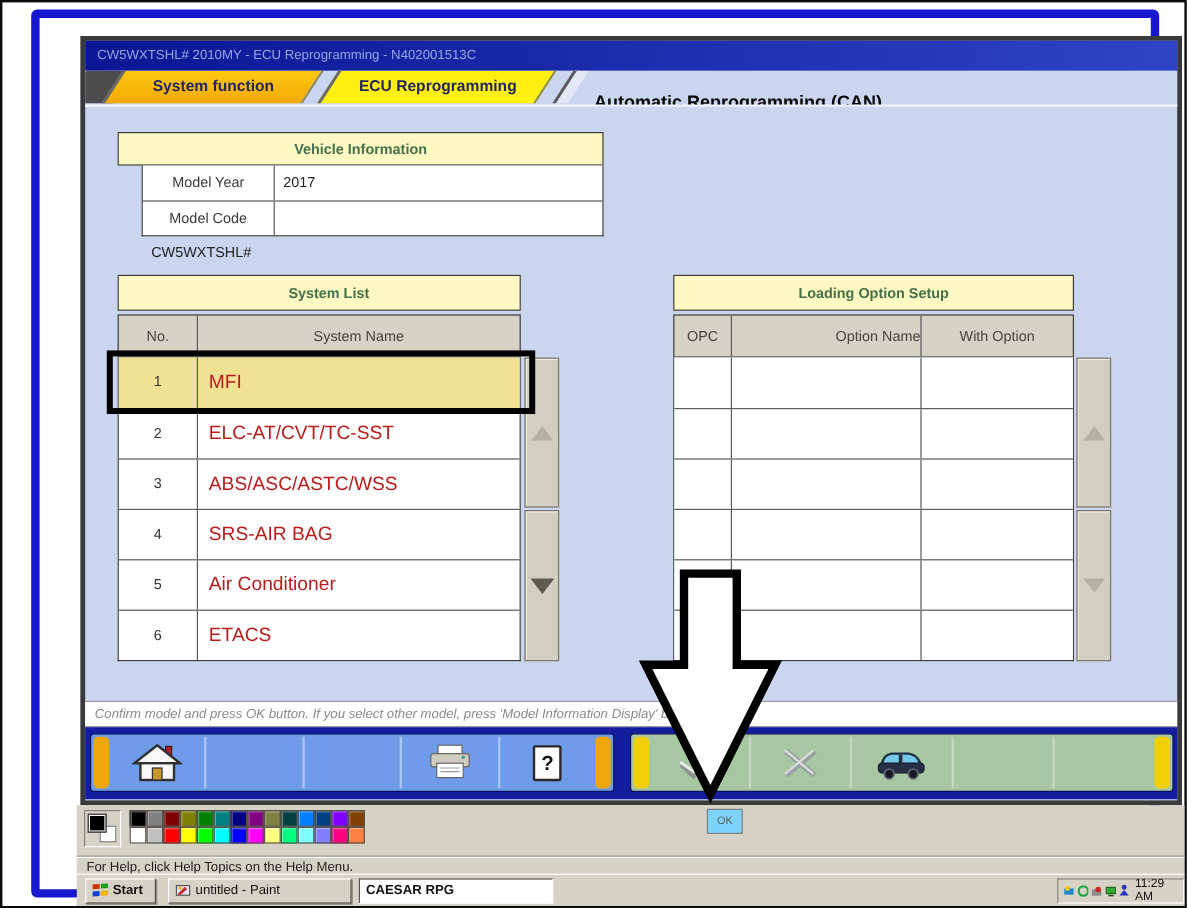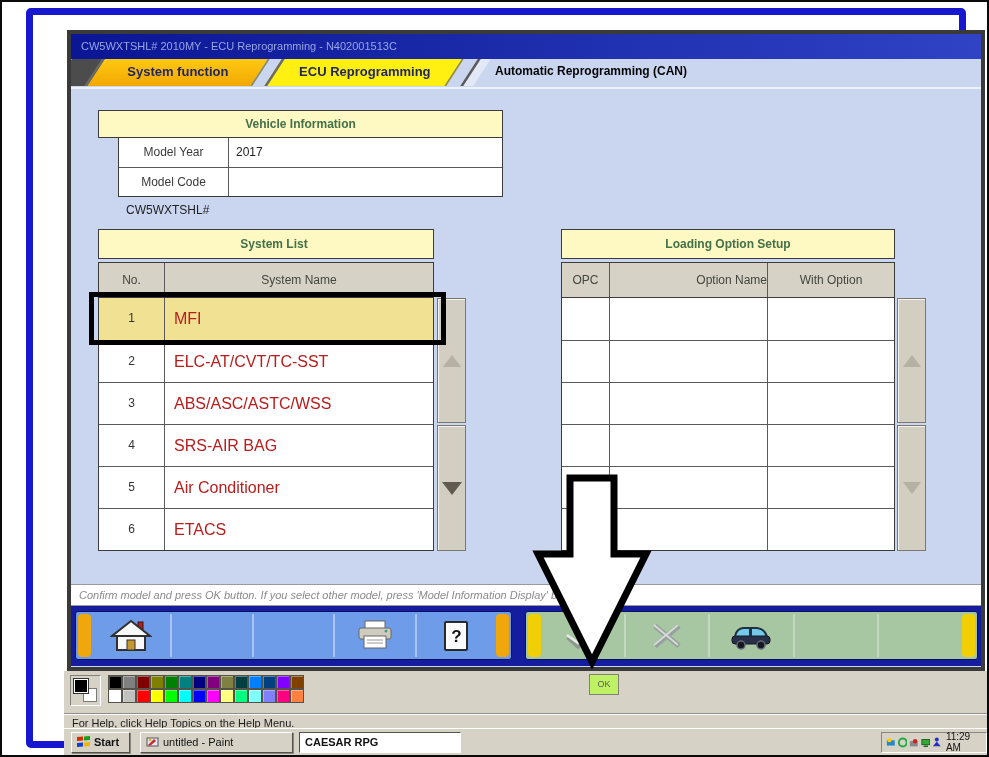--- a/index.html
+++ b/index.html
@@ -12,21 +12,21 @@
   
   .app-window { position:absolute; left:34px; top:15px; width:918px; height:641px; border:4px solid #3a3a3a; background:#cad5ef; }
   .title-bar { height:25px; background:linear-gradient(90deg,#0a1694,#2f43c4); color:#97a5e6; font-size:11px; line-height:25px; padding-left:10px; white-space:nowrap; overflow:hidden; }
   .tab-bar { position:relative; height:30px; background:#cad5ef; border-bottom:2px solid #eef2fb; overflow:hidden; }
   .tab-corner { position:absolute; left:-8px; top:0; width:40px; height:27px; background:#4c4c4c; transform:skewX(-33deg); }
   .tab { position:absolute; top:0; height:27px; transform:skewX(-33deg); border-left:3px solid #6a6a6a; border-right:2px solid #8a8a5a; }
   .tab .lbl { display:block; transform:skewX(33deg); text-align:center; font-weight:bold; font-size:13px; color:#22265e; line-height:26px; }
   .tab-1 { left:22px; width:168px; background:linear-gradient(#ffc812,#f2a802); }
   .tab-2 { left:202px; width:182px; background:#fff011; }
   .tab-slash { position:absolute; left:398px; top:0; width:13px; height:27px; transform:skewX(-33deg); border-left:3px solid #5a5a5a; background:#e2e8f6; }
-  .tab-3-label { position:absolute; left:424px; top:5px; font-weight:bold; font-size:12px; color:#050505; }
+  .tab-3-label { position:absolute; left:424px; top:18px; font-weight:bold; font-size:15px; color:#050505; }
 
   .content { position:relative; height:495px; }
 
   
   .green-hdr { background:#fef9c3; border:1px solid #3c3c3c; text-align:center; font-size:12px; color:#44704a; font-weight:bold; }
   .veh-table { position:absolute; left:27px; top:21px; width:405px; }
   .veh-table .green-hdr { height:28px; line-height:27px; }
   .veh-rows { border:1px solid #3c3c3c; border-top:none; background:#fff;margin-left:20px; }
   .veh-row { display:flex; height:29px; }
   .veh-row + .veh-row { border-top:1px solid #5a5a5a;flex-direction:column; }
@@ -79,21 +79,21 @@
   .tb-left .cap + .tb-cell, .tb-right .cap + .tb-cell { border-left:none; }
   .help-box { width:24px; height:30px; background:#fcfcfc; border:2px solid #2a2a2a; border-radius:2px; text-align:center; font-weight:bold; font-size:17px; line-height:27px; color:#111; }
 
   
   .paint-chrome { position:absolute; left:31px; top:656px; width:926px; height:84px; background:#d6d2c6; }
   .fgbg { position:absolute; left:6px; top:4px; width:31px; height:31px; border:1px solid; border-color:#84817a #fff #fff #84817a; background:#d6d2c6; }
   .fgbg .bgsq { position:absolute; right:3px; bottom:3px; width:14px; height:14px; background:#fff; border:1px solid #7a7a7a; }
   .fgbg .fgsq { position:absolute; left:3px; top:3px; width:14px; height:14px; border:1px solid #fff; outline:1px solid #333; }
   .palette { position:absolute; left:44px; top:4px; width:196px; display:grid; grid-template-columns:repeat(14,14px); grid-auto-rows:14px; }
   .swatch { border:1px solid #55524a; box-shadow:inset 1px 1px 0 rgba(255,255,255,.35); }
-  .ok-tip { position:absolute; left:525px; top:3px; width:30px; height:21px; background:#bef264; border:1px solid #83807a; text-align:center; font-size:9px; color:#5c5c5c; line-height:19px; }
+  .ok-tip { position:absolute; left:525px; top:3px; width:30px; height:21px; background:#7dd3fc; border:1px solid #83807a; text-align:center; font-size:9px; color:#5c5c5c; line-height:19px; }
   .groove { position:absolute; left:0; top:42px; width:100%; height:2px; border-top:1px solid #918e86; border-bottom:1px solid #fff; }
   .help-bar { position:absolute; left:4px; top:45px; width:700px; height:15px; font-size:11px; color:#1c1c1c; line-height:15px; padding-left:4px; }
   .taskbar { position:absolute; left:0; bottom:0; width:100%; height:27px; border-top:1px solid #fff; display:flex; align-items:center; padding:0 3px; }
   .tk-btn { height:21px; display:flex; align-items:center; gap:4px; padding:0 5px; font-size:11px; color:#111; background:#d6d2c6; border:1px solid; border-color:#fff #55524a #55524a #fff; box-shadow:1px 1px 0 #8a877f; white-space:nowrap; overflow:hidden; }
   .tk-start { width:59px; margin-left:4px; font-weight:bold; }
   .tk-task1 { width:153px; margin-left:10px; }
   .tk-task2 { width:162px; margin-left:6px; background:#fff; border-color:#55524a #fff #fff #55524a; box-shadow:none; font-weight:bold; }
   .tray { margin-left:auto; width:106px; height:21px; border:1px solid; border-color:#8a877f #fff #fff #8a877f; display:flex; align-items:center; gap:2px; padding:0 4px; }
   .tray-time { font-size:10px; color:#111; margin-left:2px; }
 

